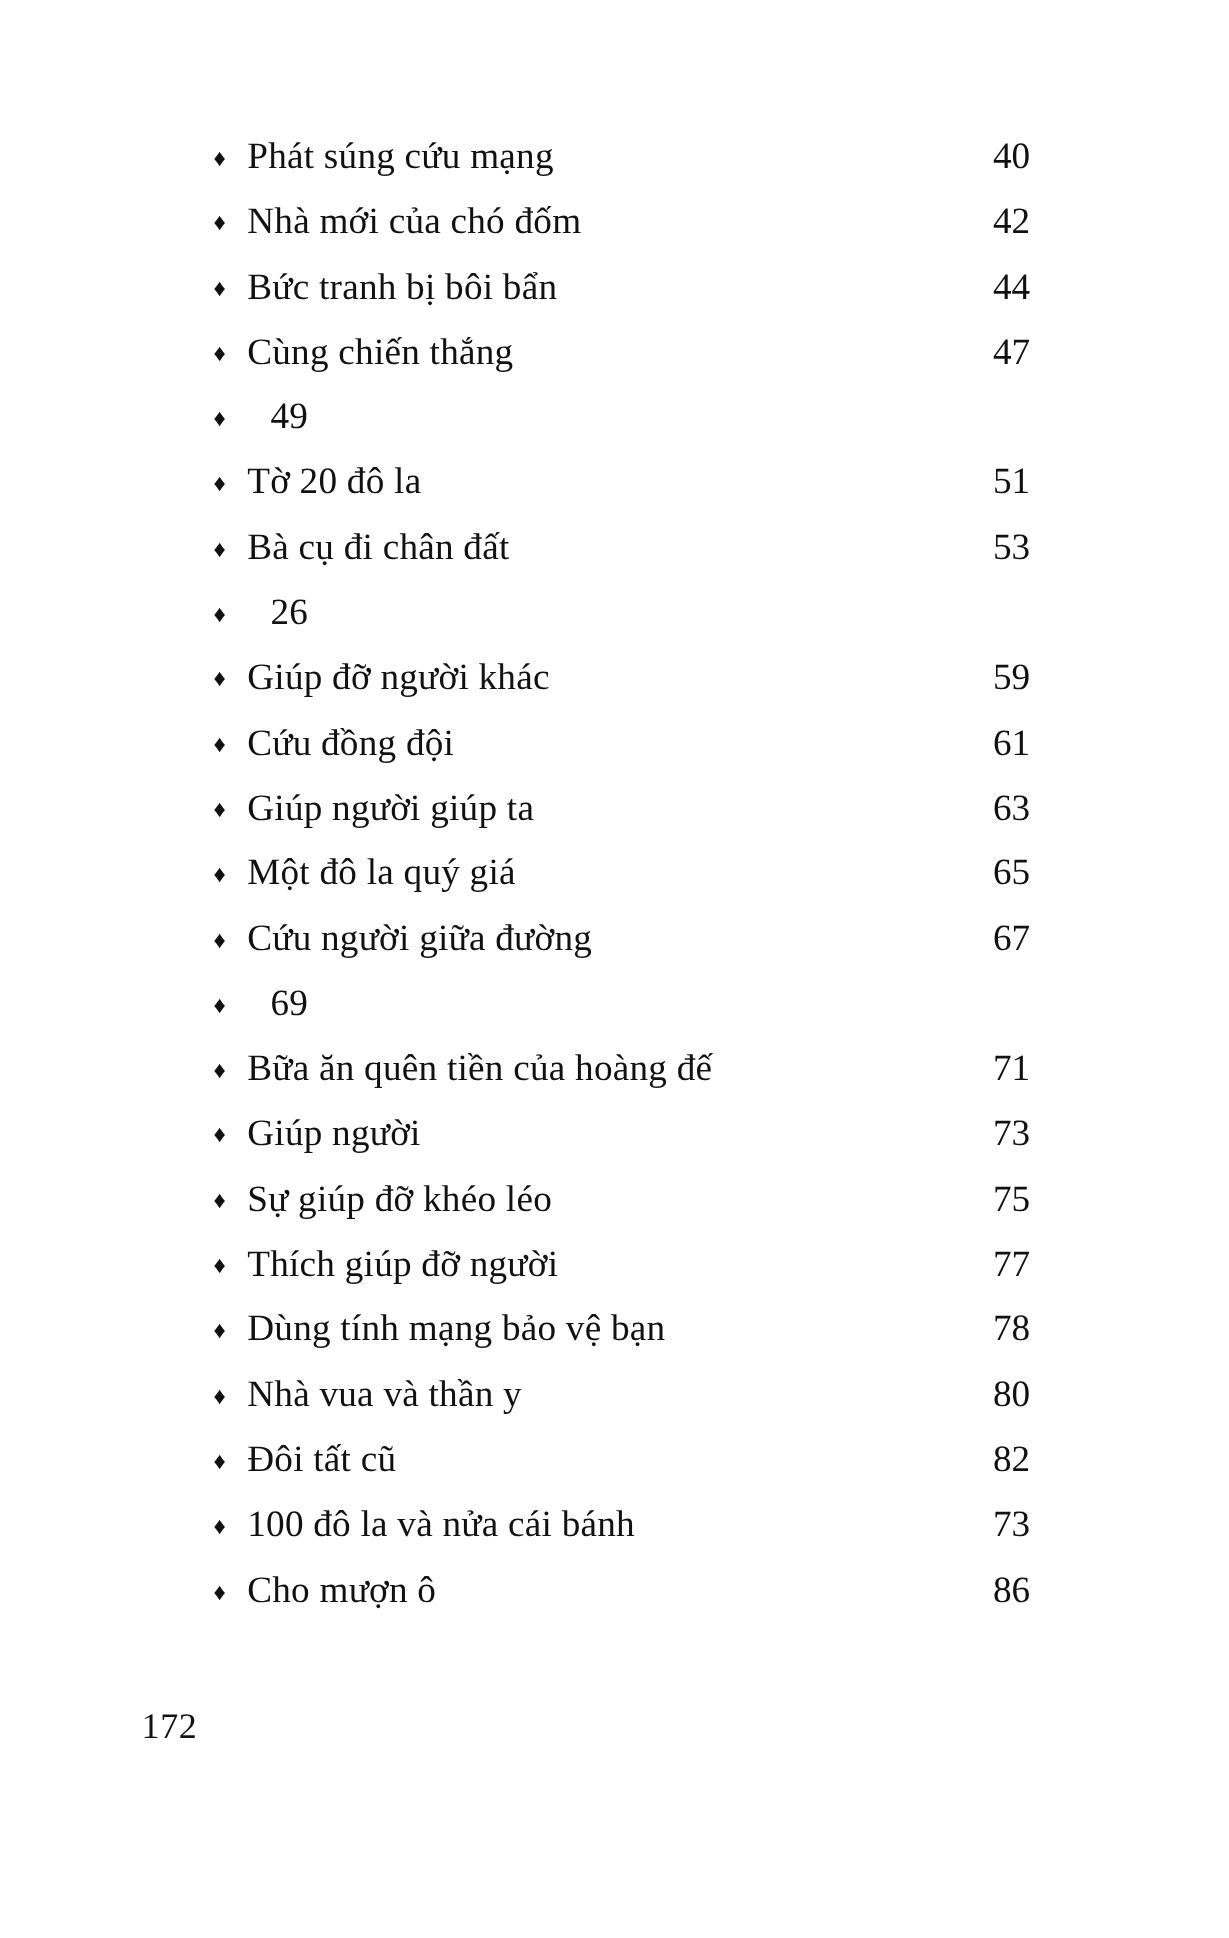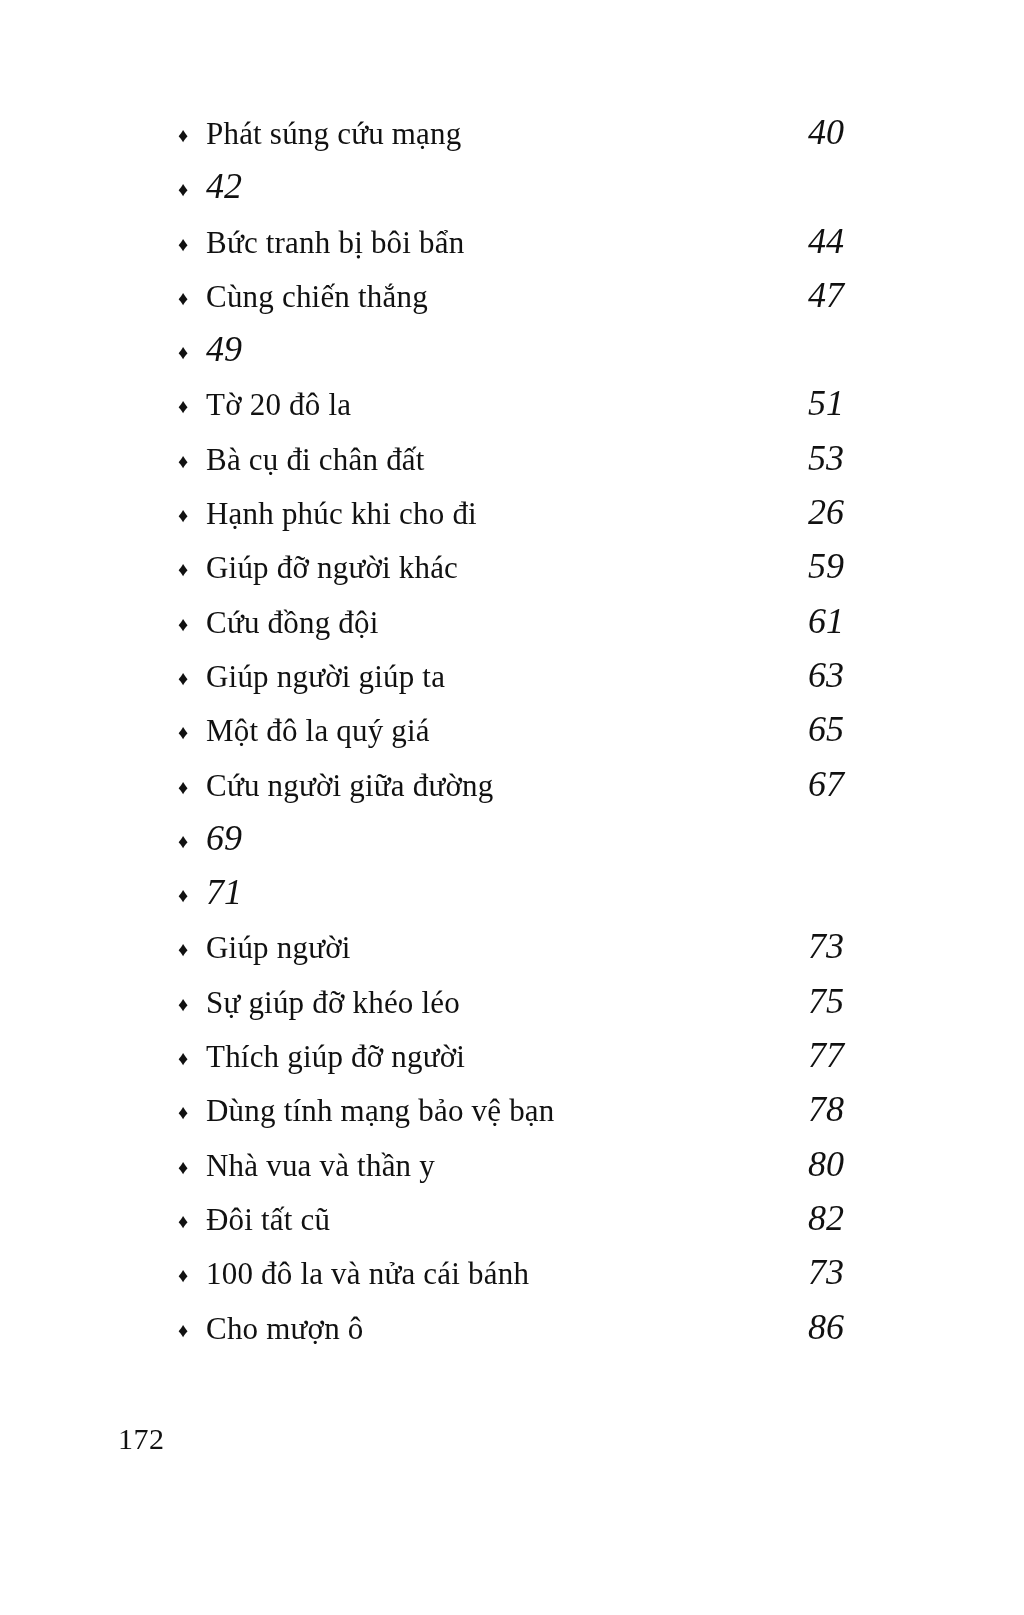--- a/index.html
+++ b/index.html
@@ -43,24 +43,23 @@
     flex: 1 1 auto;
     font-size: 31px;
     line-height: 1.15;
     letter-spacing: 0.2px;
     white-space: nowrap;
     font-family: Liberation Serif, serif;
   }
   .entry-page {
     flex: 0 0 auto;
     width: 70px;
-    text-align: left;
-    font-size: 36px;
+    text-align: center;
+    font-size: 31px;
     line-height: 1.15;
-    font-style: italic;
   }
   .folio {
     position: absolute;
     left: 118px;
     top: 1422px;
     font-size: 30px;
     letter-spacing: 0.5px;
   }
 </style>
 </head>
@@ -68,20 +67,21 @@
 
 <div class="page">
   <div class="toc" id="toc">
       <div class="toc-row">
         <span class="bullet">♦</span>
         <span class="entry-title">Phát súng cứu mạng</span>
         <span class="entry-page">40</span>
       </div>
       <div class="toc-row">
         <span class="bullet">♦</span>
+        <span class="entry-title">Nhà mới của chó đốm</span>
         <span class="entry-page">42</span>
       </div>
       <div class="toc-row">
         <span class="bullet">♦</span>
         <span class="entry-title">Bức tranh bị bôi bẩn</span>
         <span class="entry-page">44</span>
       </div>
       <div class="toc-row">
         <span class="bullet">♦</span>
         <span class="entry-title">Cùng chiến thắng</span>
@@ -96,21 +96,20 @@
         <span class="entry-title">Tờ 20 đô la</span>
         <span class="entry-page">51</span>
       </div>
       <div class="toc-row">
         <span class="bullet">♦</span>
         <span class="entry-title">Bà cụ đi chân đất</span>
         <span class="entry-page">53</span>
       </div>
       <div class="toc-row">
         <span class="bullet">♦</span>
-        <span class="entry-title">Hạnh phúc khi cho đi</span>
         <span class="entry-page">26</span>
       </div>
       <div class="toc-row">
         <span class="bullet">♦</span>
         <span class="entry-title">Giúp đỡ người khác</span>
         <span class="entry-page">59</span>
       </div>
       <div class="toc-row">
         <span class="bullet">♦</span>
         <span class="entry-title">Cứu đồng đội</span>
@@ -130,20 +129,21 @@
         <span class="bullet">♦</span>
         <span class="entry-title">Cứu người giữa đường</span>
         <span class="entry-page">67</span>
       </div>
       <div class="toc-row">
         <span class="bullet">♦</span>
         <span class="entry-page">69</span>
       </div>
       <div class="toc-row">
         <span class="bullet">♦</span>
+        <span class="entry-title">Bữa ăn quên tiền của hoàng đế</span>
         <span class="entry-page">71</span>
       </div>
       <div class="toc-row">
         <span class="bullet">♦</span>
         <span class="entry-title">Giúp người</span>
         <span class="entry-page">73</span>
       </div>
       <div class="toc-row">
         <span class="bullet">♦</span>
         <span class="entry-title">Sự giúp đỡ khéo léo</span>

